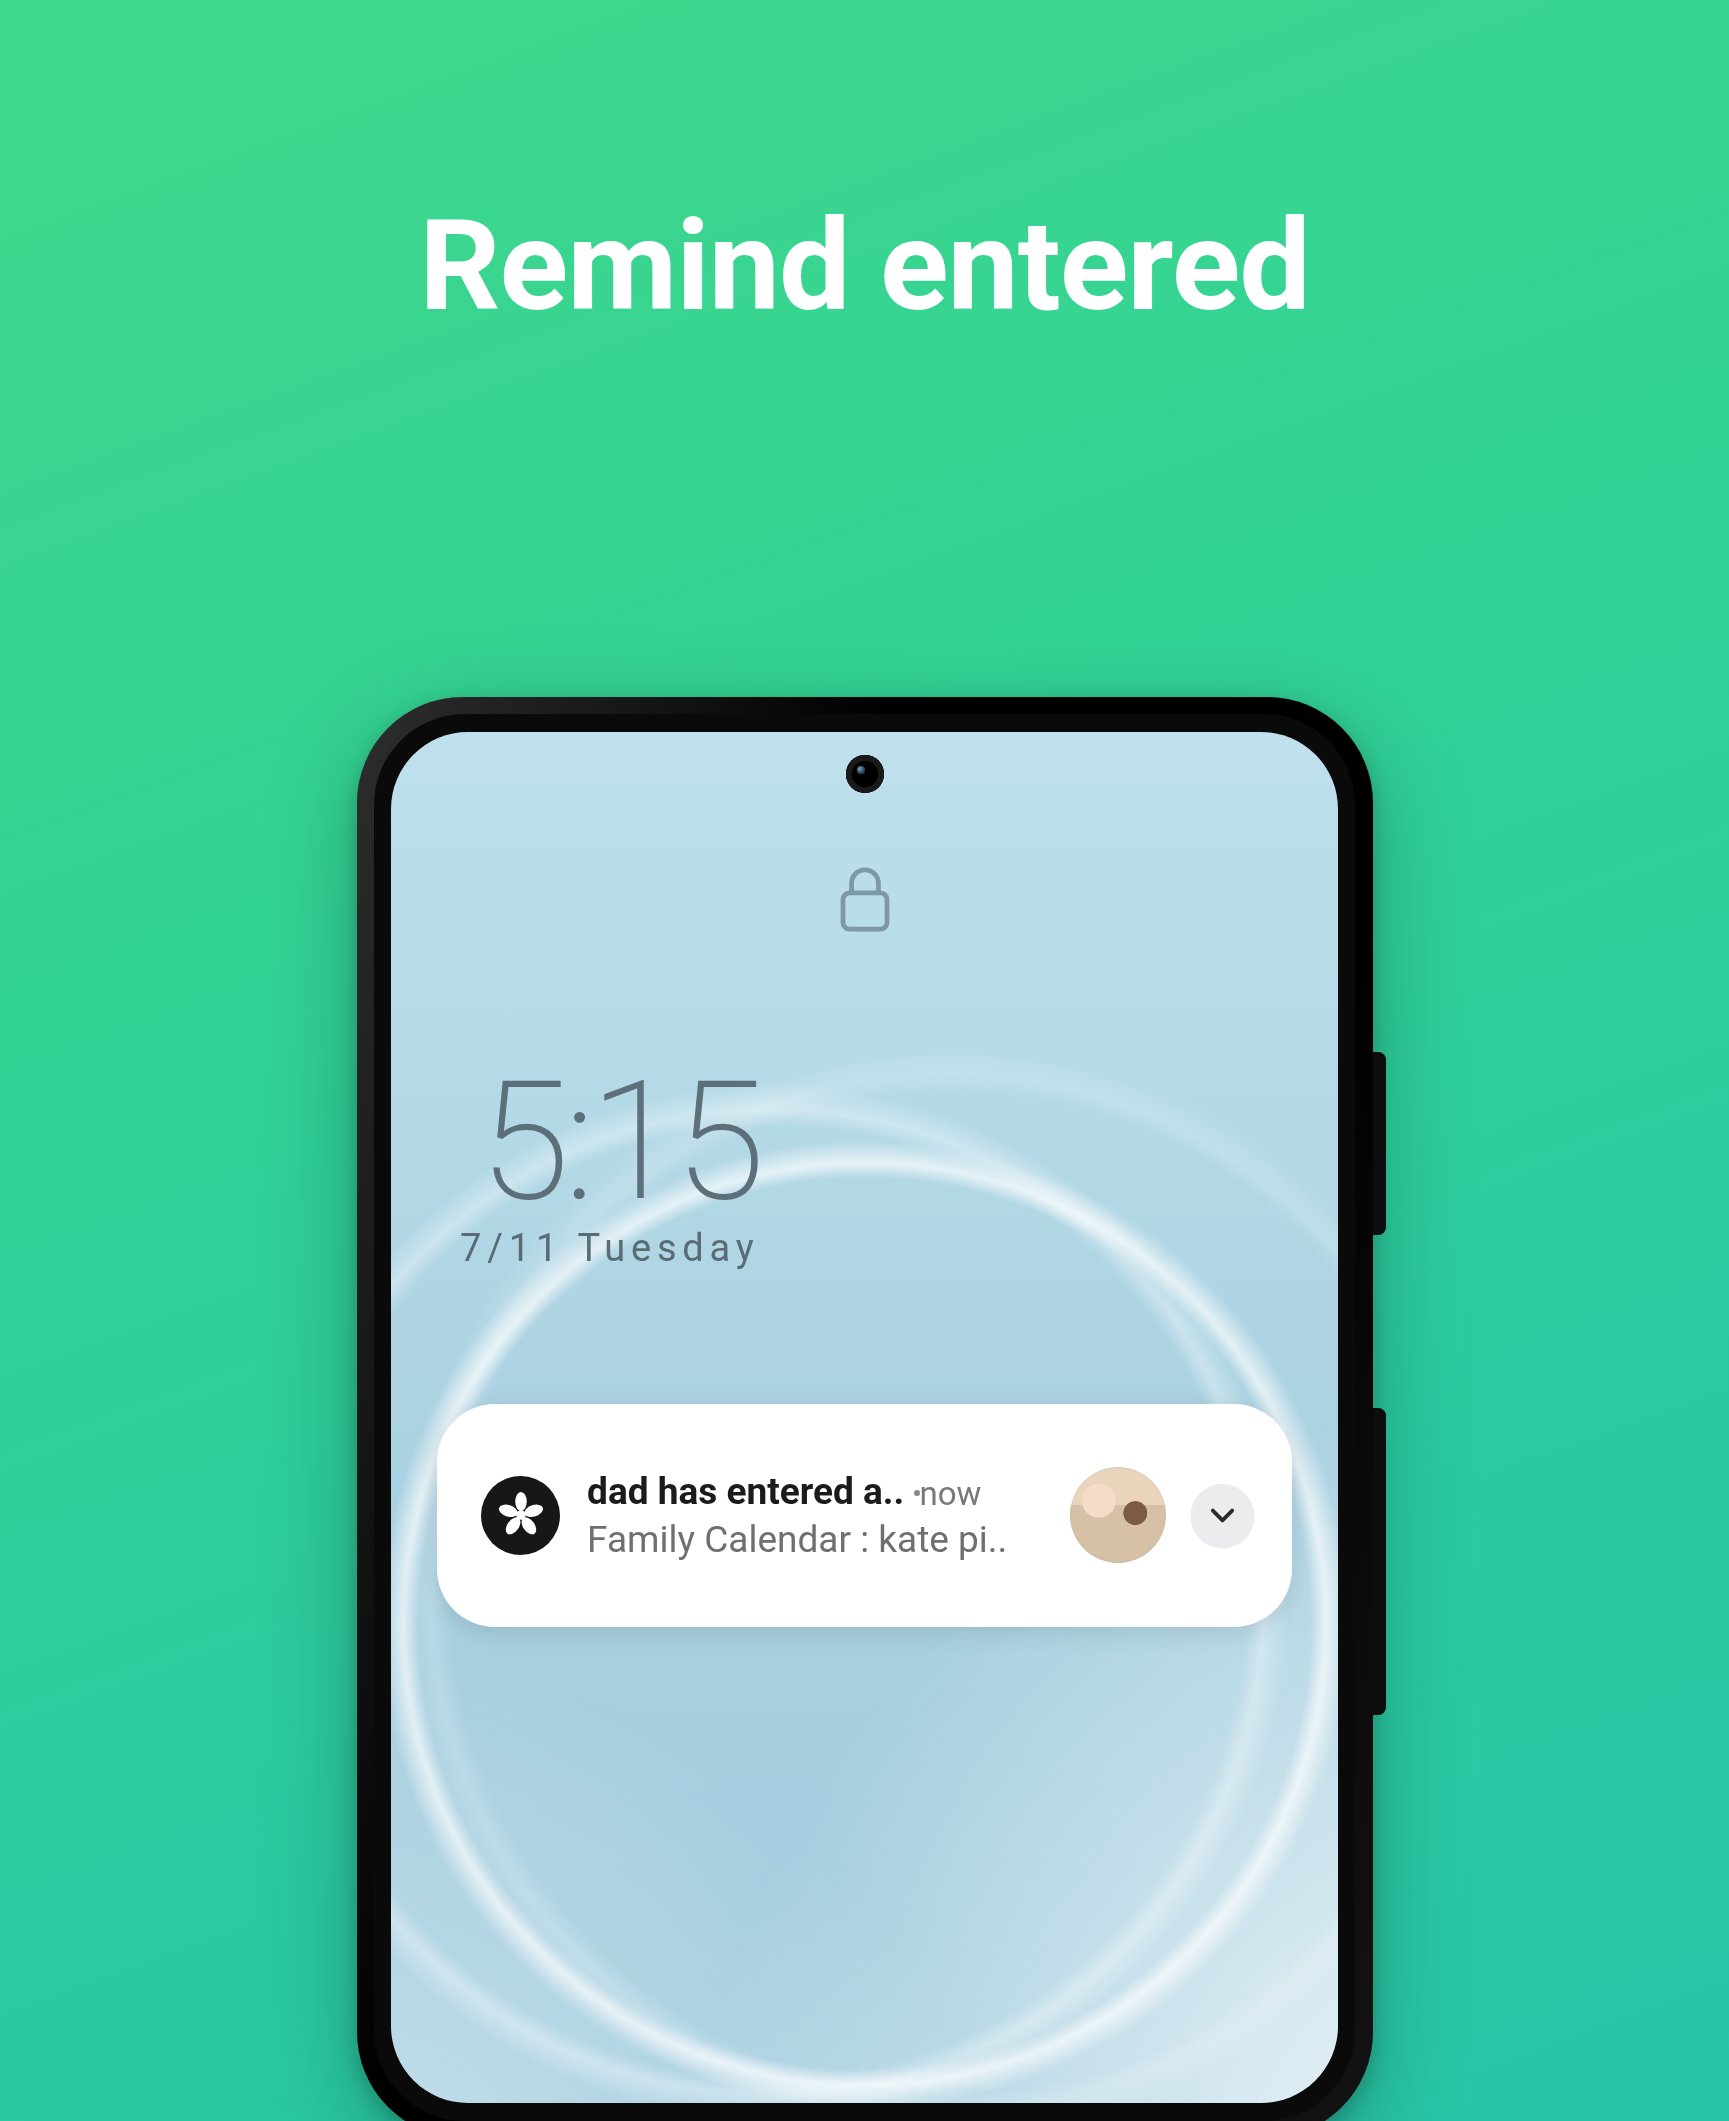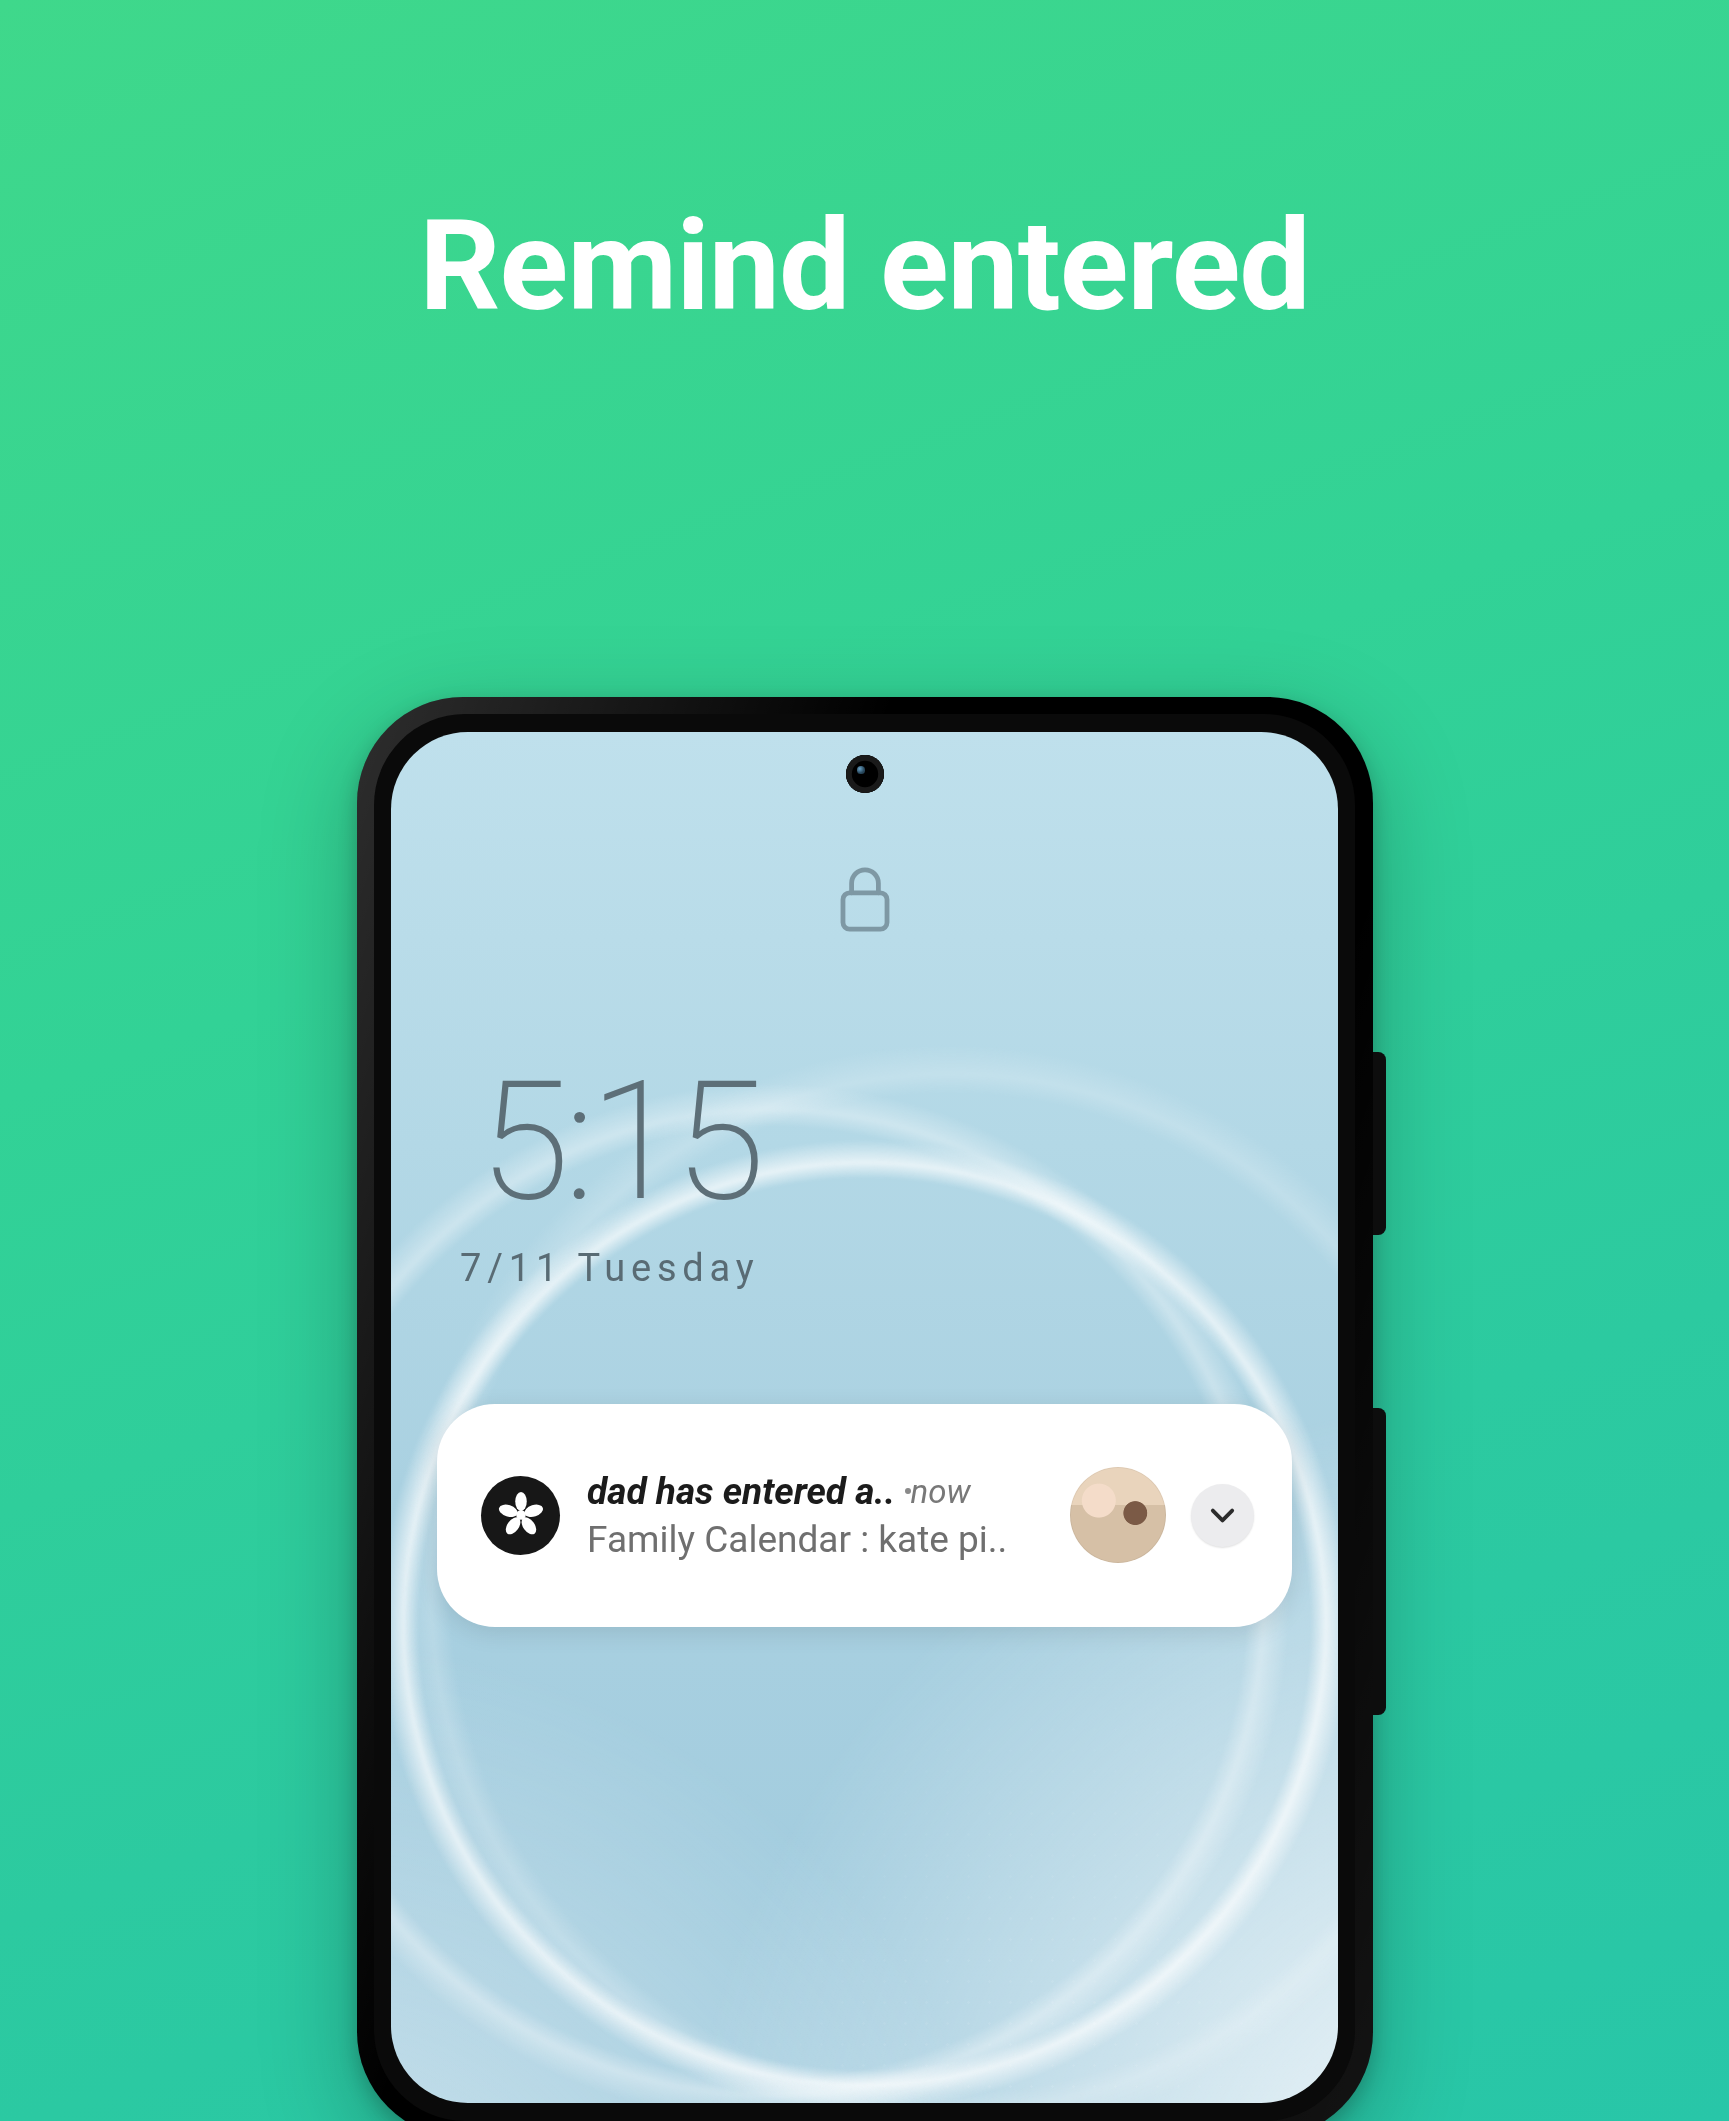--- a/index.html
+++ b/index.html
@@ -141,21 +141,21 @@
     color:#5d6f78;
     text-align:right;
   }
   .clock-time{
     font-size: 165px;
     font-weight: 200;
     letter-spacing: -5.8px;
     line-height: 1;
   }
   .clock-date{
-    margin-top: 22px;
+    margin-top: 2px;
     font-size: 38px;
     font-weight: 400;
     letter-spacing: 5.8px;
     color:#596b74;
   }
 
   
   .notif {
     position:absolute;
     top: 672px;
@@ -175,25 +175,24 @@
     display:flex; align-items:center; justify-content:center;
     flex: 0 0 auto;
   }
   .notif-text{
     flex:1 1 auto;
     min-width:0;
     margin-left: 27px;
     margin-right: 15.4px;
   }
   .notif-line1{
-    display:flex; align-items:center; gap:9.6px;
+    display:flex; align-items:flex-end; gap:9.6px;
     font-size:37px;
     white-space:nowrap;
     overflow:hidden;
-    font-style:italic;
   }
   .notif-title{
     font-weight:700;
     color:#1b1b1b;
     overflow:hidden; text-overflow:clip;
     max-width: 413px;
   }
   .notif-meta{
     color:#787878;
     font-size:33px;

